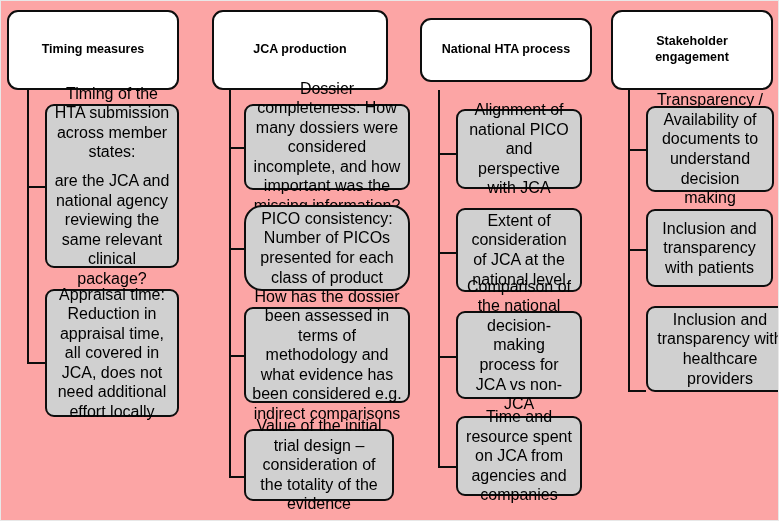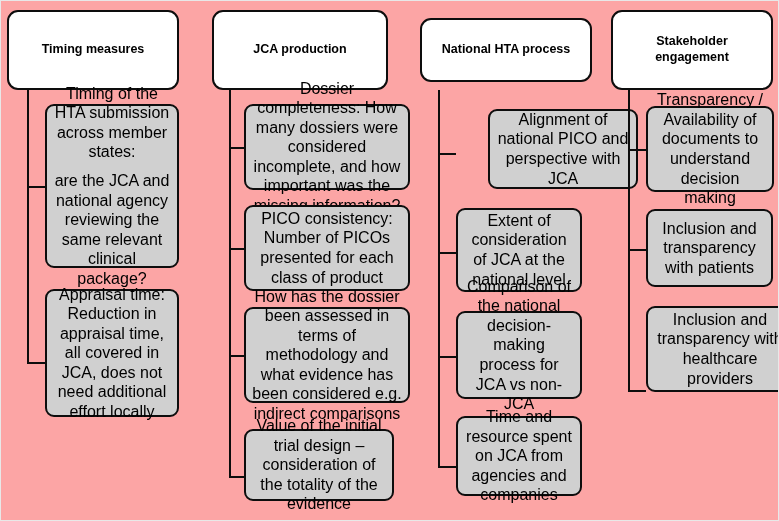--- a/index.html
+++ b/index.html
@@ -83,35 +83,35 @@
     <div class="node-box" style="left: 44px; top: 288px; width: 134px; height: 128px;">
       <p>Appraisal time: Reduction in appraisal time, all covered in JCA, does not need additional effort locally</p>
     </div>
     <div class="header-box" style="left: 211px; top: 9px; width: 176px; height: 80px;">JCA production</div>
     <div class="spine" style="left: 228px; top: 89px; height: 386px;"></div>
     <div class="elbow" style="left: 228px; top: 146px; width: 15px;"></div>
     <div class="node-box" style="left: 243px; top: 103px; width: 166px; height: 86px;">
       <p>Dossier completeness: How many dossiers were considered incomplete, and how important was the missing information?</p>
     </div>
     <div class="elbow" style="left: 228px; top: 247px; width: 15px;"></div>
-    <div class="node-box" style="left: 243px; top: 204px; width: 166px; height: 86px;">
+    <div class="node-box" style="left: 243px; top: 204px; width: 166px; height: 86px; border-radius: 18px;">
       <p>PICO consistency: Number of PICOs presented for each class of product</p>
     </div>
     <div class="elbow" style="left: 228px; top: 354px; width: 15px;"></div>
     <div class="node-box" style="left: 243px; top: 306px; width: 166px; height: 96px;">
       <p>How has the dossier been assessed in terms of methodology and what evidence has been considered e.g. indirect comparisons</p>
     </div>
     <div class="elbow" style="left: 228px; top: 475px; width: 15px;"></div>
     <div class="node-box" style="left: 243px; top: 428px; width: 150px; height: 72px;">
       <p>Value of the initial trial design – consideration of the totality of the evidence</p>
     </div>
     <div class="header-box" style="left: 419px; top: 9px; width: 172px; height: 64px; margin-top: 8px;">National HTA process</div>
     <div class="spine" style="left: 437px; top: 89px; height: 376px;"></div>
     <div class="elbow" style="left: 437px; top: 152px; width: 18px;"></div>
-    <div class="node-box" style="left: 455px; top: 108px; width: 150px; height: 80px; margin-left: 32px;">
+    <div class="node-box" style="left: 455px; top: 108px; width: 126px; height: 80px;">
       <p>Alignment of national PICO and perspective with JCA</p>
     </div>
     <div class="elbow" style="left: 437px; top: 251px; width: 18px;"></div>
     <div class="node-box" style="left: 455px; top: 207px; width: 126px; height: 84px;">
       <p>Extent of consideration of JCA at the national level</p>
     </div>
     <div class="elbow" style="left: 437px; top: 355px; width: 18px;"></div>
     <div class="node-box" style="left: 455px; top: 310px; width: 126px; height: 88px;">
       <p>Comparison of the national decision-making process for JCA vs non-JCA submissions</p>
     </div>

